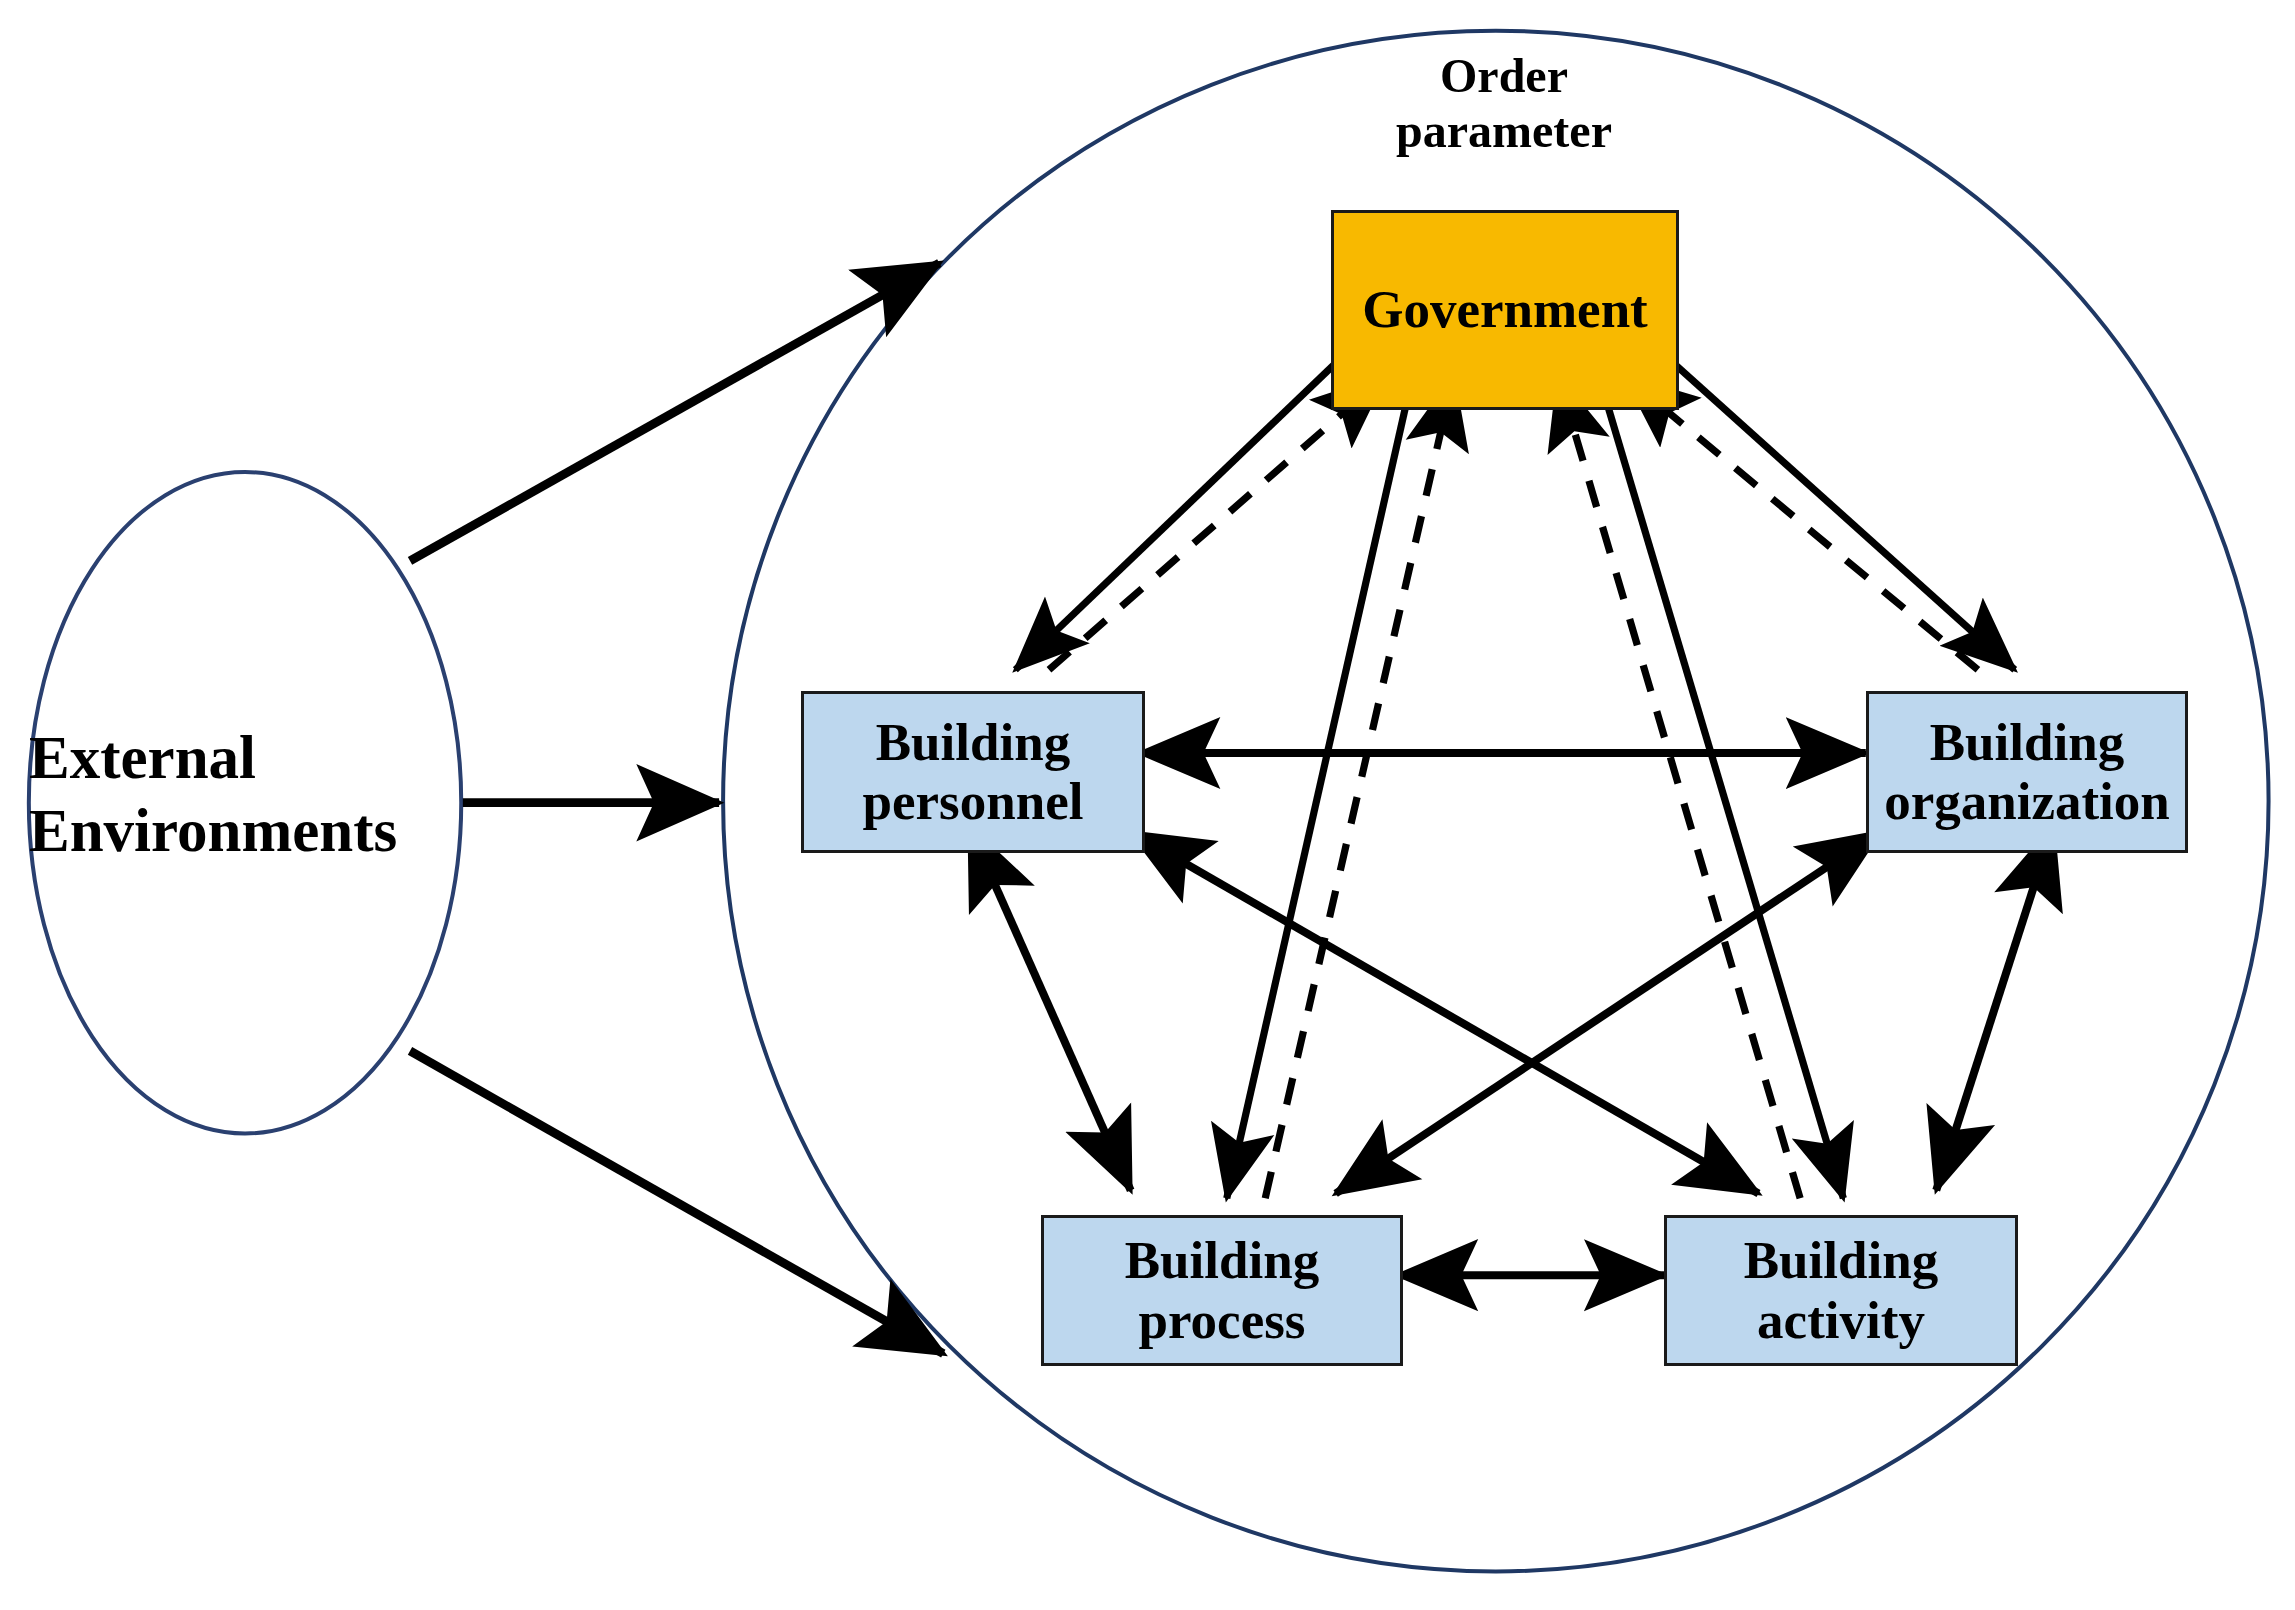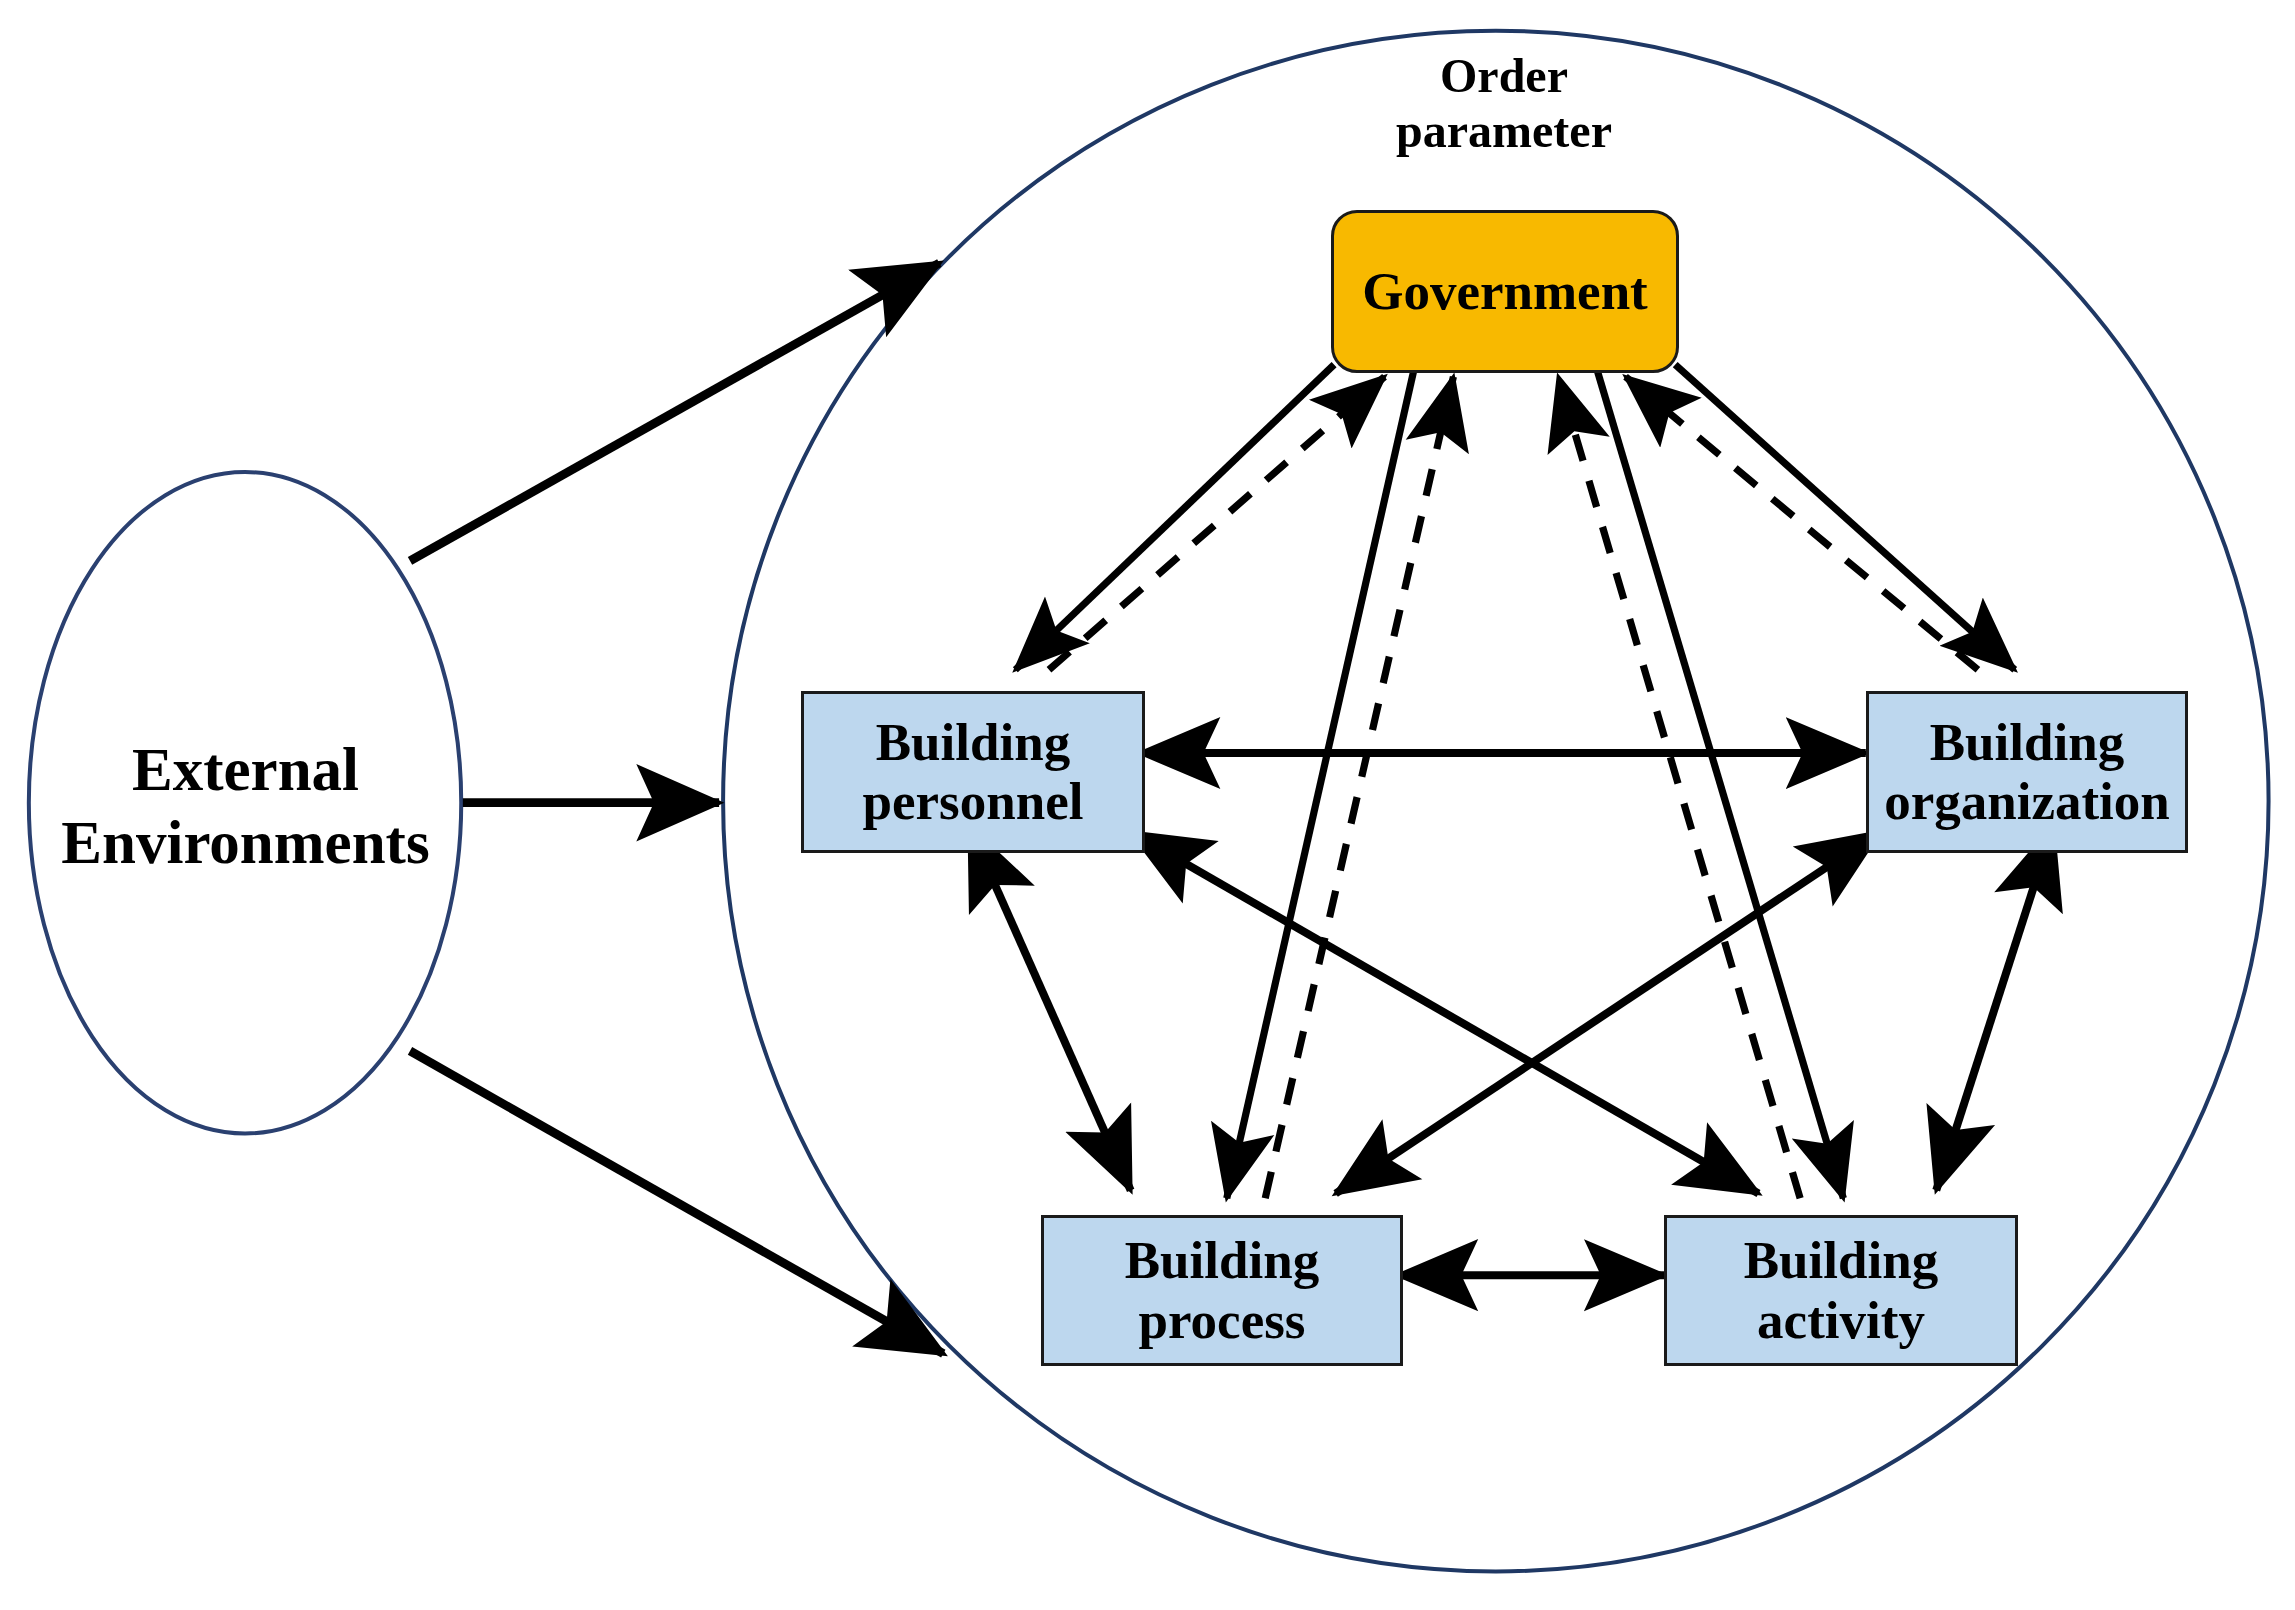--- a/index.html
+++ b/index.html
@@ -6,21 +6,21 @@
   body{width:2295px;height:1611px;overflow:hidden;font-family:"Liberation Serif",serif;}
   #stage{position:relative;width:2295px;height:1611px;background:#fff;}
   svg.layer{position:absolute;inset:0;width:2295px;height:1611px;}
   .node-box{position:absolute;box-sizing:border-box;display:flex;align-items:center;justify-content:center;
             text-align:center;font-family:"Liberation Serif",serif;font-weight:bold;color:#000;
             line-height:1.12;border:3.2px solid #1a1a1a;}
   .node-blue{background:#bdd7ee;margin-top:20px;}
   .node-gold{background:#f8b900;}
   .node-label{display:block;white-space:pre-line;}
   .free-label{position:absolute;text-align:center;font-family:"Liberation Serif",serif;font-weight:bold;color:#000;line-height:1.15;}
-  .ellipse-label{position:absolute;text-align:center;font-family:"Liberation Serif",serif;font-weight:bold;color:#000;line-height:1.2;white-space:pre-line;margin-top:12px;}
+  .ellipse-label{position:absolute;font-family:"Liberation Serif",serif;font-weight:bold;color:#000;line-height:1.2;white-space:pre-line;}
 </style>
 </head>
 <body>
 
 <div id="stage">
 
   <svg class="layer" viewBox="0 0 2866 2011">
     <defs>
       <marker id="ah" markerWidth="11" markerHeight="11" refX="9.4" refY="5" orient="auto" markerUnits="strokeWidth">
         <path d="M0,0.6 L10,5 L0,9.4 L2,5 Z" fill="#000"></path>
@@ -66,21 +66,21 @@
       <line x1="2342" y1="1042" x2="1668" y2="1490" marker-start="url(#ahstart)" marker-end="url(#ahs)"></line>
     </g>
   </svg>
 
   <div class="ellipse-label" style="left:29px; top:721px; width:433px; font-size:61px;">External
 Environments</div>
 
   <div class="free-label" style="left:1296px; top:48px; width:416px; font-size:48px; white-space:pre-line;">Order
 parameter</div>
 
-  <div class="node-box node-gold" style="left:1331px; top:210px; width:348px; height:163px;border-radius:26px;">
+  <div class="node-box node-gold" style="left:1331px; top:210px; width:348px; height:200px;">
     <span class="node-label" style="font-size:53px;">Government</span>
   </div>
 
   <div class="node-box node-blue" style="left:801px; top:671px; width:344px; height:162px;">
     <span class="node-label" style="font-size:53px;">Building
 personnel</span>
   </div>
 
   <div class="node-box node-blue" style="left:1866px; top:671px; width:322px; height:162px;">
     <span class="node-label" style="font-size:53px;">Building

